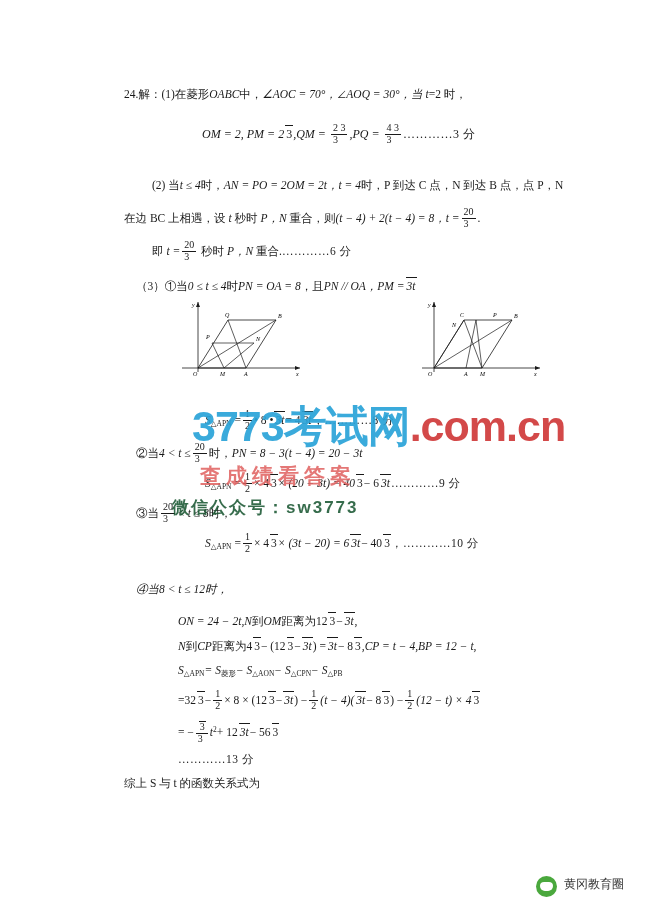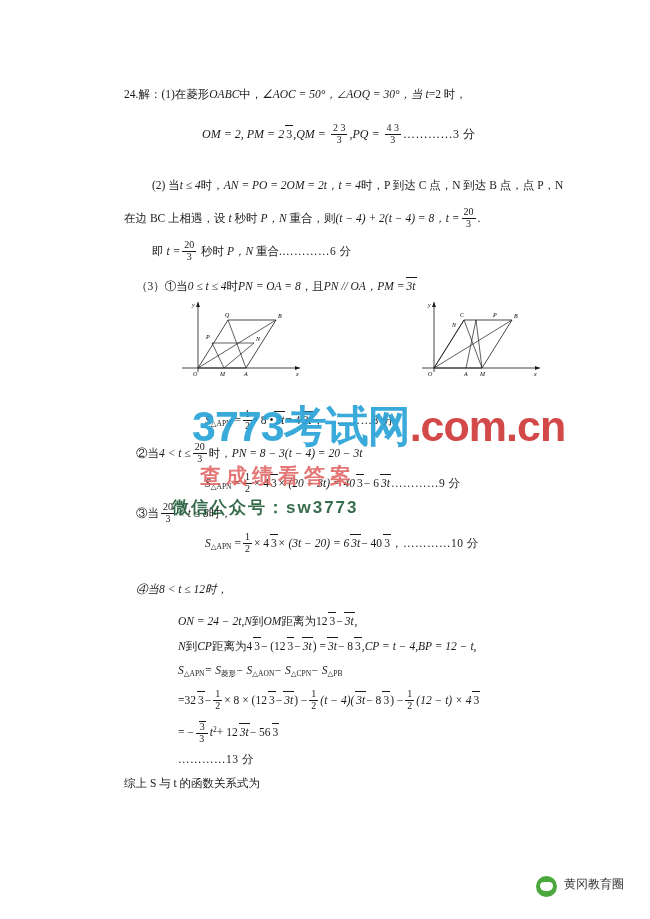--- a/index.html
+++ b/index.html
@@ -25,21 +25,21 @@
     font-size: 11.5px;
     line-height: 1.4;
   }
   .math {
     font-family: "Liberation Serif", serif;
     font-style: italic;
   }
   .frac {
     display: inline-block;
     vertical-align: middle;
-    text-align: center;
+    text-align: left;
     font-size: 10px;
     line-height: 1.08;
     margin: 0 2px;
     position: relative;
     top: -1px;
   }
   .frac .num {
     display: block;
     padding: 0 2px;
     border-bottom: 1px solid #1a1a1a;
@@ -153,21 +153,21 @@
     font-size: 12px;
     color: #333;
   }
 </style>
 </head>
 <body>
 
 <div class="page">
 
   <div class="line" style="left:124px; top:86px;">
-    <span>24.解：(1)在菱形</span><span class="math">OABC</span><span>中，</span><span class="math">∠AOC = 50°，</span><span class="math">∠AOQ = 30°，当 </span><span class="math">t</span><span>=2 时，</span>
+    <span>24.解：(1)在菱形</span><span class="math">OABC</span><span>中，</span><span class="math">∠AOC = 70°，</span><span class="math">∠AOQ = 30°，当 </span><span class="math">t</span><span>=2 时，</span>
   </div>
 
   <div class="line" style="left:202px; top:124px; font-size:12px;">
     <span class="math">OM = 2,</span>
     <span class="math">PM = 2</span><span class="rad"><span class="bar">3</span></span><span class="math">,QM =</span>
     <span class="frac"><span class="num">2 3</span><span class="den">3</span></span><span class="math">,PQ =</span>
     <span class="frac"><span class="num">4 3</span><span class="den">3</span></span><span class="dots">…………3 分</span>
   </div>
 
   <div class="line" style="left:152px; top:177px;">

